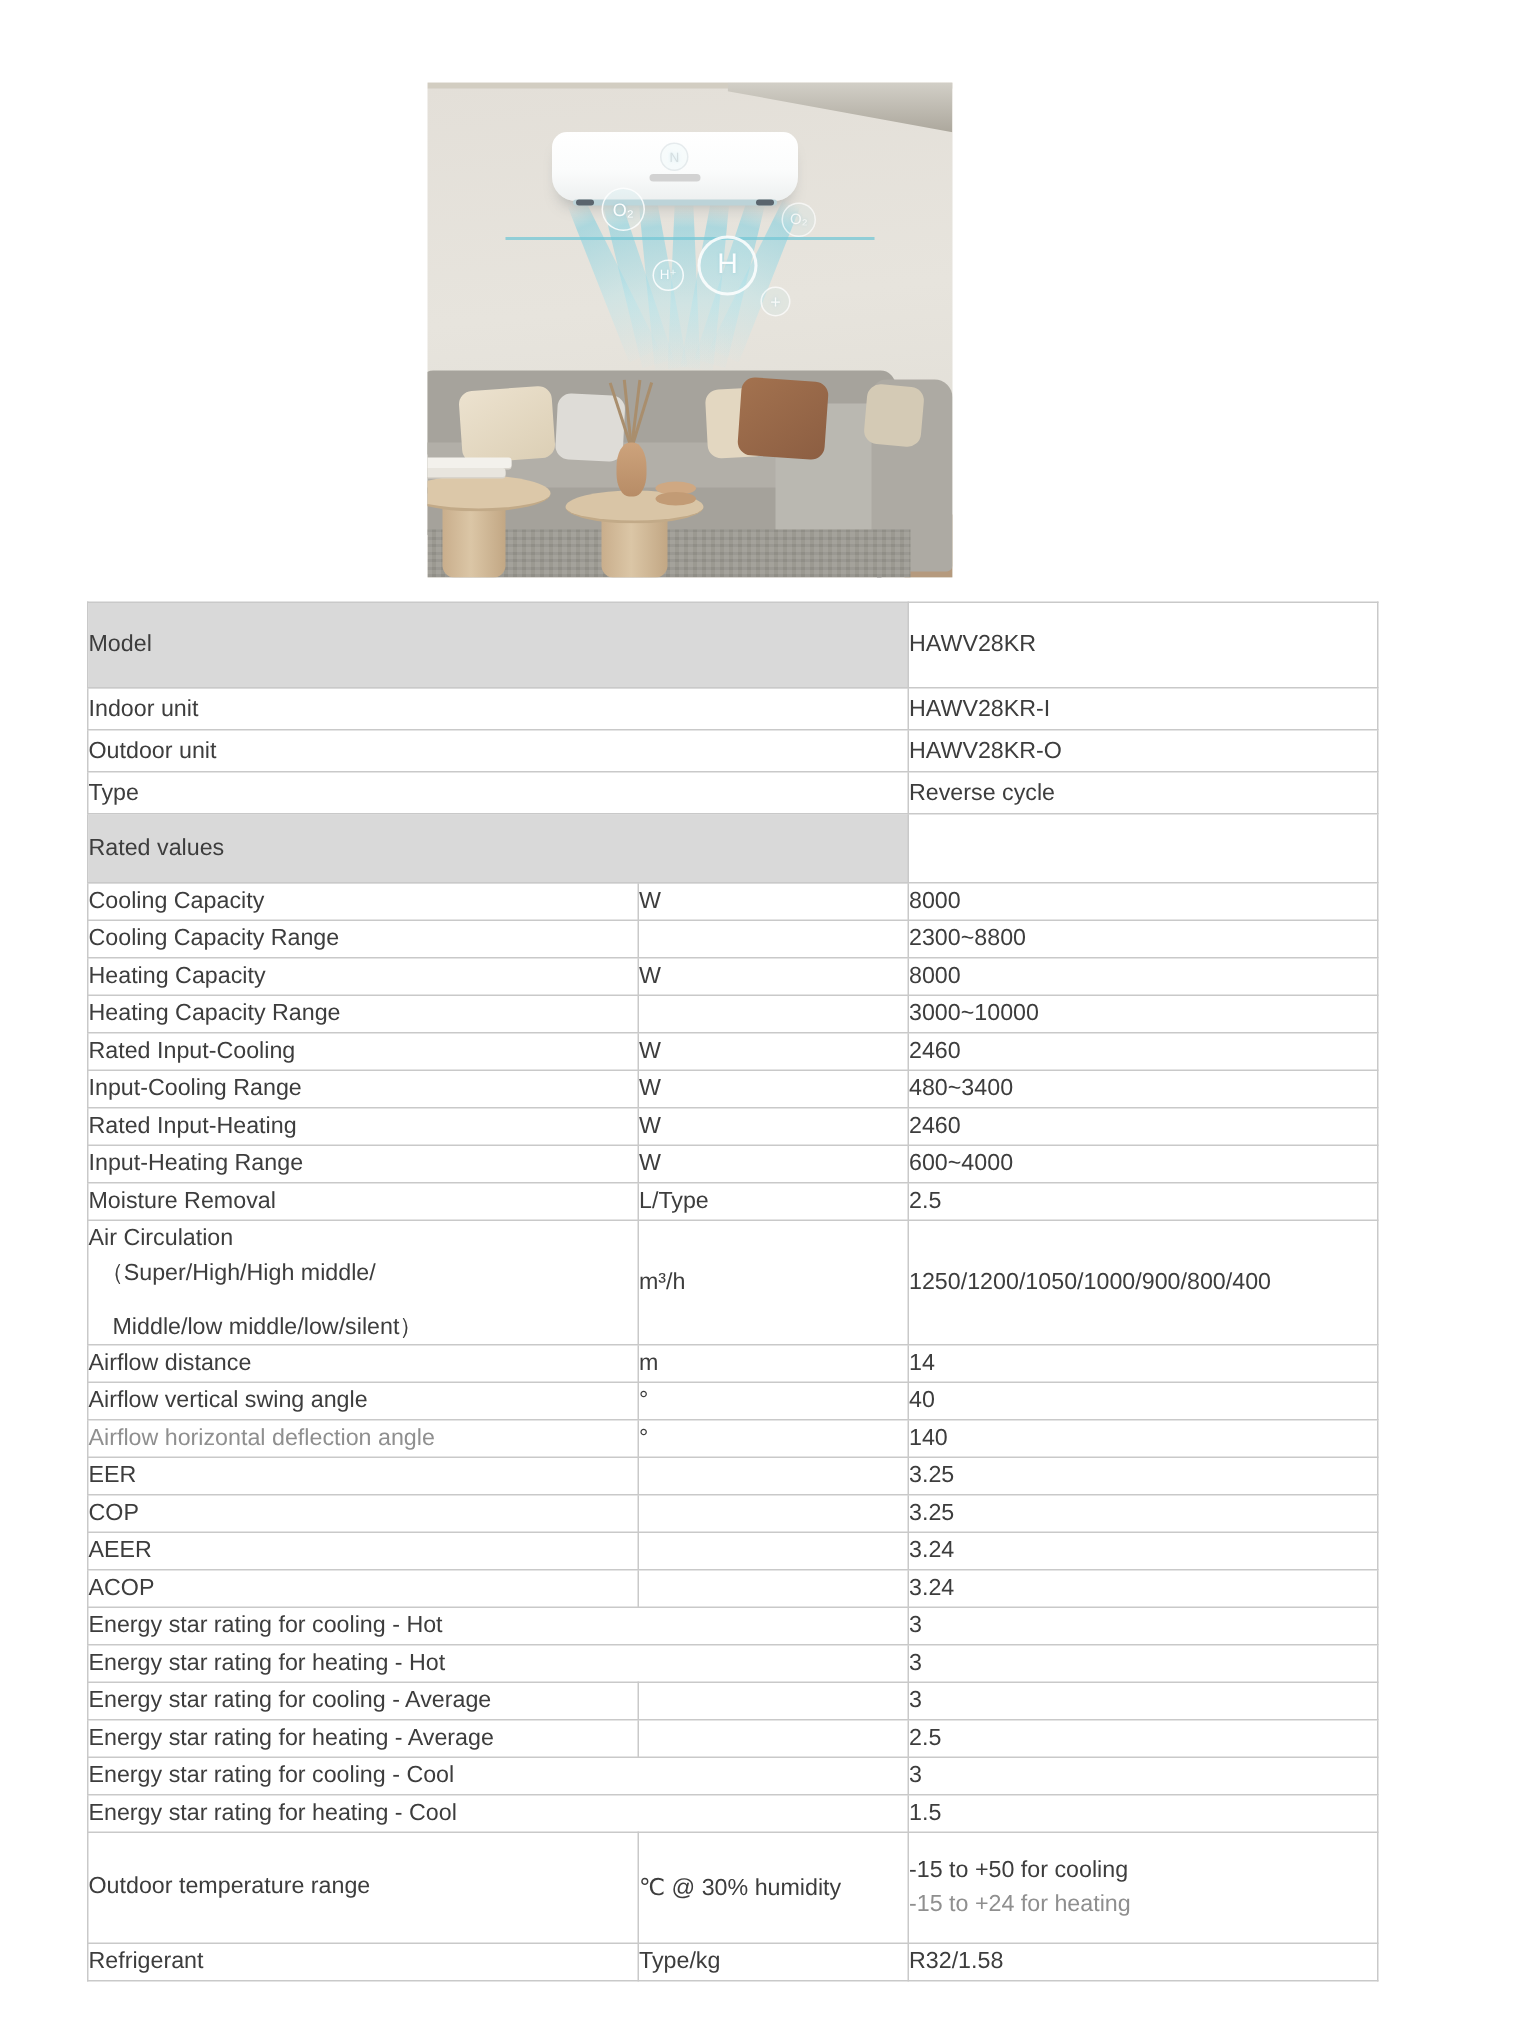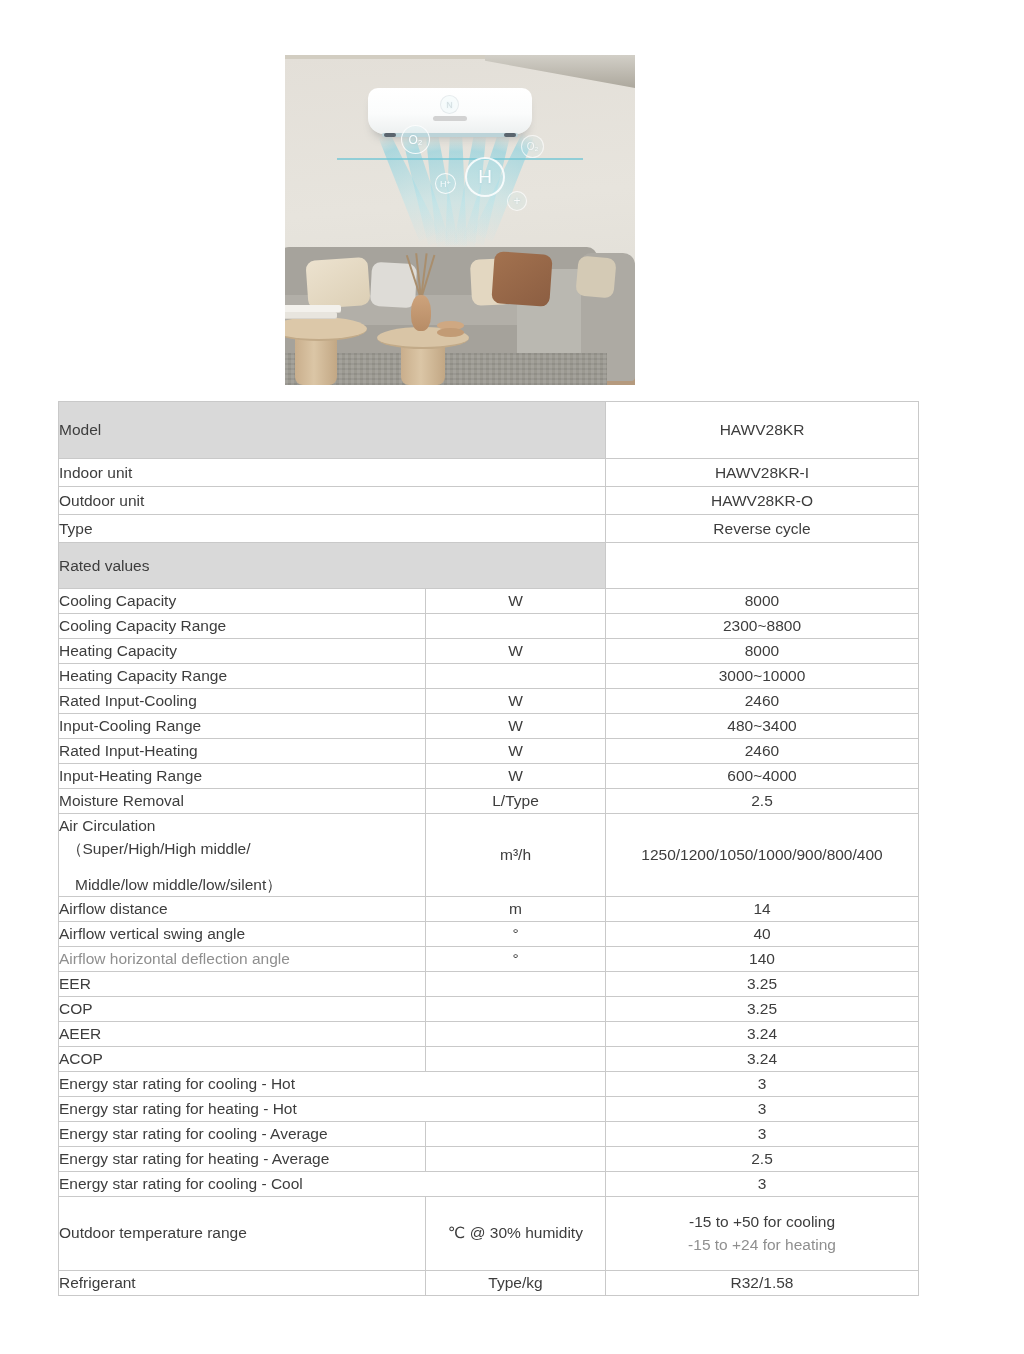--- a/index.html
+++ b/index.html
@@ -85,21 +85,21 @@
           background:linear-gradient(180deg,#cda37c,#b78c66);border-radius:45% 45% 42% 42%;}
   .h-twig{position:absolute;left:135px;top:198px;width:2px;height:46px;background:#a98e6d;transform-origin:bottom center;z-index:10;}
   .tw1{transform:rotate(-18deg);} .tw2{transform:rotate(-6deg);} .tw3{transform:rotate(7deg);} .tw4{transform:rotate(17deg);}
   .h-bowl{position:absolute;left:152px;top:266px;width:27px;height:9px;border-radius:50%;background:#cfa882;z-index:11;}
   .bw2{top:273px;background:#c29b75;}
 
   
   #spec-table{position:absolute;left:58px;top:401px;border-collapse:collapse;table-layout:fixed;}
   #spec-table td{border:1px solid #c9c9c9;color:#3d3d3d;font-size:15.5px;padding:0;vertical-align:middle;}
   td.label{text-align:left;padding-left:36px;}
-  td.unit,td.value{text-align:center;}
+  td.unit,td.value{text-align:left;}
   td.section{background:#d9d9d9;text-align:left;padding-left:8px;font-size:20px;border-right:4px solid #ffffff;color:#333333;}
   tr.r-model{height:57px;} tr.r-model td.section{font-size:26px;}
   tr.r-model td.value{font-size:23px;}
   tr.r-info{height:28px;}
   tr.r-section{height:46px;}
   tr.r-data{height:25px;padding-left:32px;}
   tr.r-tall{height:77px;}
   tr.r-xtall{height:74px;}
   .lbl-line{line-height:1.5;}
   .lbl-line-1{padding-left:8px;}
@@ -313,20 +313,24 @@
       </tr>
       <tr class="r-data row-muted">
         <td class="cell label" colspan="1">Energy star rating for heating - Average</td>
         <td class="cell unit"></td>
         <td class="cell value">2.5</td>
       </tr>
       <tr class="r-data">
         <td class="cell label" colspan="2">Energy star rating for cooling - Cool</td>
         <td class="cell value">3</td>
       </tr>
+      <tr class="r-data row-muted">
+        <td class="cell label" colspan="2">Energy star rating for heating - Cool</td>
+        <td class="cell value">1.5</td>
+      </tr>
       <tr class="r-data r-xtall">
         <td class="cell label" colspan="1">Outdoor temperature range</td>
         <td class="cell unit">℃ @ 30% humidity</td>
         <td class="cell value">
           <div class="val-line val-line-0">-15 to +50 for cooling</div>
           <div class="val-line val-line-1 muted">-15 to +24 for heating</div>
         </td>
       </tr>
       <tr class="r-data">
         <td class="cell label" colspan="1">Refrigerant</td>

